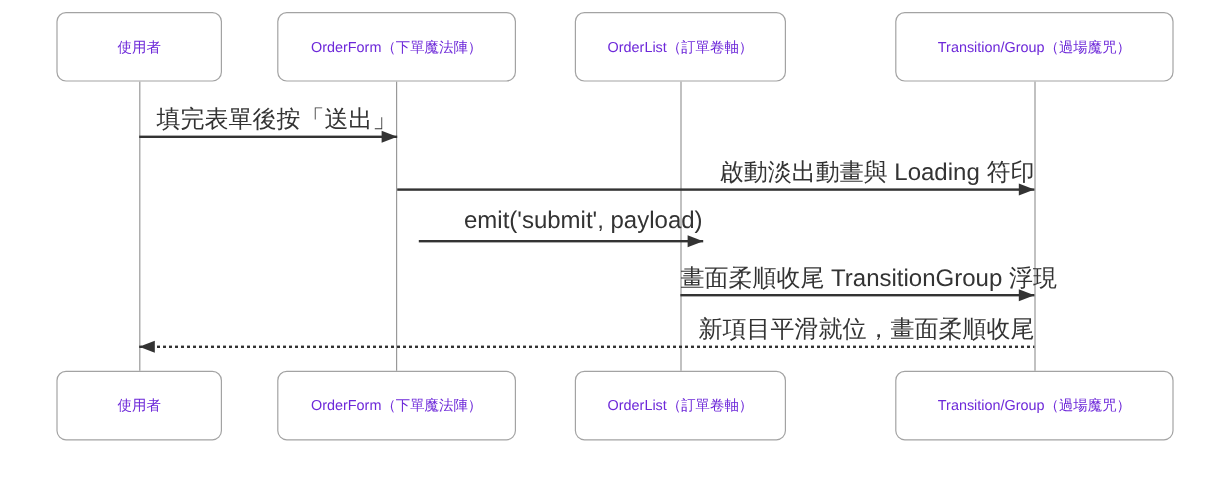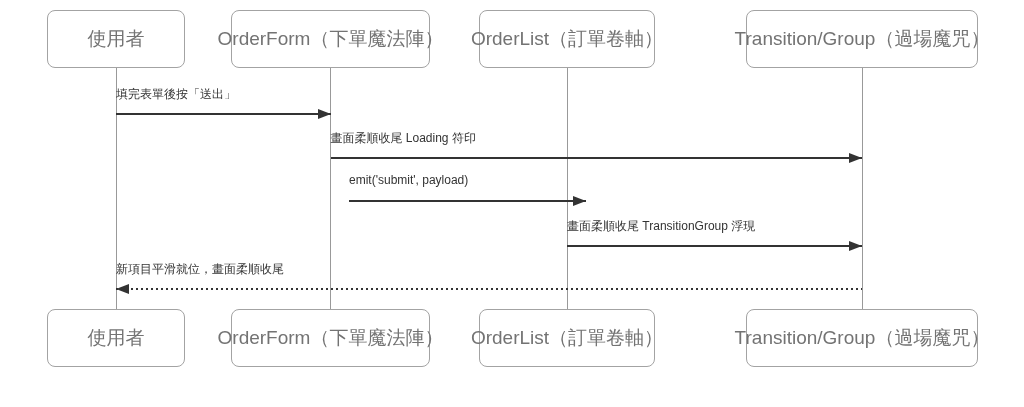--- a/index.html
+++ b/index.html
@@ -20,22 +20,22 @@
     box-sizing: border-box;
     background: #ffffff;
     border: 1px solid #a3a3a3;
     border-radius: 8px;
     display: flex;
     align-items: center;
     justify-content: center;
     z-index: 2;
   }
   .actor-label {
-    font-size: 19px;
-    color: #737373;
+    font-size: 12px;
+    color: #6d28d9;
     white-space: nowrap;
   }
   .lifeline {
     position: absolute;
     width: 1px;
     background: #999999;
     z-index: 1;
   }
   .message {
     position: absolute;
@@ -69,22 +69,22 @@
   }
   .arrowhead.point-left {
     left: 0;
     border-right: 13px solid #333333;
   }
   .msg-label {
     position: absolute;
     left: 0;
     width: 100%;
     top: -27px;
-    text-align: left;
-    font-size: 12px;
+    text-align: right;
+    font-size: 20px;
     color: #333333;
     white-space: nowrap;
   }
 </style>
 </head>
 <body>
 
 <div id="canvas">
     <div class="actor-box" style="left: 47px; top: 10px; width: 138px; height: 58px;">
       <span class="actor-label">使用者</span>
@@ -115,21 +115,21 @@
     </div>
     <div class="lifeline" style="left: 861.5px; top: 68px; height: 241px;"></div>
     <div class="message" style="left: 116px; width: 214.5px; top: 113px;">
       <div class="msg-line"></div>
       <div class="arrowhead point-right"></div>
       <div class="msg-label">填完表單後按「送出」</div>
     </div>
     <div class="message" style="left: 330.5px; width: 531.5px; top: 157px;">
       <div class="msg-line"></div>
       <div class="arrowhead point-right"></div>
-      <div class="msg-label">畫面柔順收尾 Loading 符印</div>
+      <div class="msg-label">啟動淡出動畫與 Loading 符印</div>
     </div>
     <div class="message" style="left: 349px; width: 236.5px; top: 200px;">
       <div class="msg-line"></div>
       <div class="arrowhead point-right"></div>
       <div class="msg-label">emit('submit', payload)</div>
     </div>
     <div class="message" style="left: 567px; width: 295px; top: 245px;">
       <div class="msg-line"></div>
       <div class="arrowhead point-right"></div>
       <div class="msg-label">畫面柔順收尾 TransitionGroup 浮現</div>

